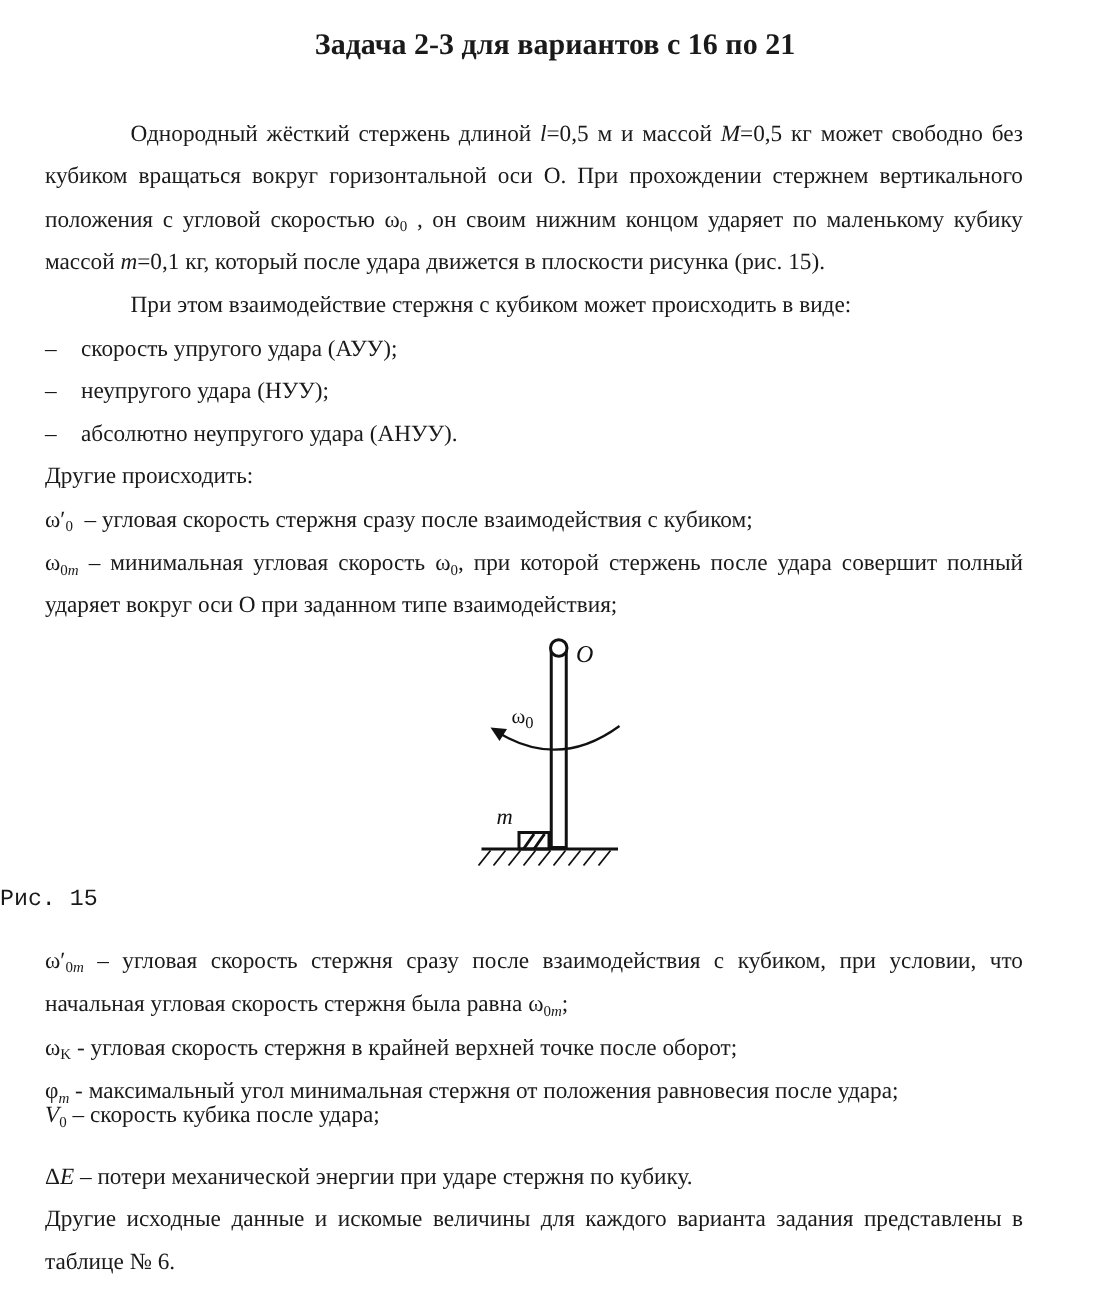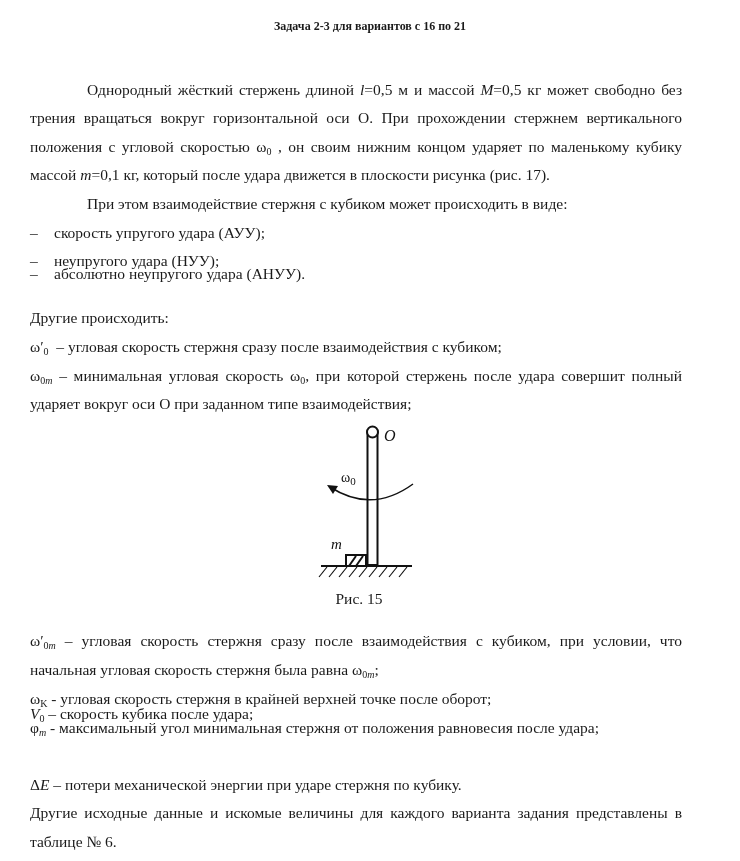--- a/index.html
+++ b/index.html
@@ -3,60 +3,60 @@
   <meta charset="utf-8">
   <style>
     html, body { margin: 0; padding: 0; background: #ffffff; }
     body {
       width: 740px; height: 861px; position: relative; overflow: hidden;
       font-family: "Liberation Serif", "DejaVu Serif", serif;
       color: #1a1a1a; font-size: 15.5px;
     }
     .title {
       position: absolute; top: 19px; left: 0; width: 740px; text-align: center;
-      font-weight: bold; font-size: 12px;
+      font-weight: bold; font-size: 20px;
     }
     .line {
       position: absolute; left: 30px; width: 652px; white-space: nowrap;
       line-height: 20px;
     }
     .just { text-align: justify; text-align-last: justify; white-space: normal; }
     .indent { padding-left: 57px; width: 595px; }
     .dash { display: inline-block; width: 24px; }
     i { font-style: italic; }
     sub { font-size: 10px; vertical-align: -3px; line-height: 0; }
     .figure { position: absolute; left: 0; top: 0; }
     .caption {
-      position: absolute; top: 590px; left: 0; width: 718px; text-align: center;
+      position: absolute; top: 590px; left: 0; width: 718px; text-align: left; font-family: Liberation Mono, monospace;
     }
   </style>
 </head>
 <body>
 
 <div class="title">Задача 2-3 для вариантов с 16 по 21</div>
 
 <div class="line just indent" style="top:80px">
   <span>Однородный жёсткий стержень длиной </span><i>l</i><span>=0,5 м и массой </span><i>M</i><span>=0,5 кг может свободно без</span>
 </div>
-<div class="line just" style="top:108px">трения вращаться вокруг горизонтальной оси О. При прохождении стержнем вертикального</div>
+<div class="line just" style="top:108px">кубиком вращаться вокруг горизонтальной оси О. При прохождении стержнем вертикального</div>
 <div class="line just" style="top:137px">
   <span>положения с угловой скоростью ω</span><sub>0</sub><span> , он своим нижним концом ударяет по маленькому кубику</span>
 </div>
 <div class="line" style="top:165px">
-  <span>массой </span><i>m</i><span>=0,1 кг, который после удара движется в плоскости рисунка (рис. 17).</span>
+  <span>массой </span><i>m</i><span>=0,1 кг, который после удара движется в плоскости рисунка (рис. 15).</span>
 </div>
 
 <div class="line indent" style="top:194px">При этом взаимодействие стержня с кубиком может происходить в виде:</div>
 <div class="line" style="top:223px">
   <span class="dash">–</span><span>скорость упругого удара (АУУ);</span>
 </div>
 <div class="line" style="top:251px">
   <span class="dash">–</span><span>неупругого удара (НУУ);</span>
 </div>
-<div class="line" style="top:264px">
+<div class="line" style="top:280px">
   <span class="dash">–</span><span>абсолютно неупругого удара (АНУУ).</span>
 </div>
 
 <div class="line" style="top:308px">Другие происходить:</div>
 <div class="line" style="top:337px">
   <span>ω′</span><sub>0</sub><span style="white-space:pre">  – угловая скорость стержня сразу после взаимодействия с кубиком;</span>
 </div>
 <div class="line just" style="top:366px">
   <span>ω</span><sub><span>0</span><i>m</i></sub><span>  – минимальная угловая скорость ω</span><sub>0</sub><span>, при которой стержень после удара совершит полный</span>
 </div>
@@ -98,21 +98,21 @@
 </div>
 <div class="line" style="top:660px">
   <span>начальная угловая скорость стержня была равна ω</span><sub><span>0</span><i>m</i></sub><span>;</span>
 </div>
 <div class="line" style="top:689px">
   <span>ω</span><sub>K</sub><span> - угловая скорость стержня в крайней верхней точке после оборот;</span>
 </div>
 <div class="line" style="top:718px">
   <span>φ</span><sub><i>m</i></sub><span> - максимальный угол минимальная стержня от положения равновесия после удара;</span>
 </div>
-<div class="line" style="top:704px">
+<div class="line" style="top:734px">
   <i>V</i><sub>0</sub><span> – скорость кубика после удара;</span>
 </div>
 <div class="line" style="top:775px">
   <span>Δ</span><i>E</i><span> – потери механической энергии при ударе стержня по кубику.</span>
 </div>
 
 <div class="line just" style="top:803px">Другие исходные данные и искомые величины для каждого варианта задания представлены в</div>
 <div class="line" style="top:832px">таблице № 6.</div>
 
 </body></html>

